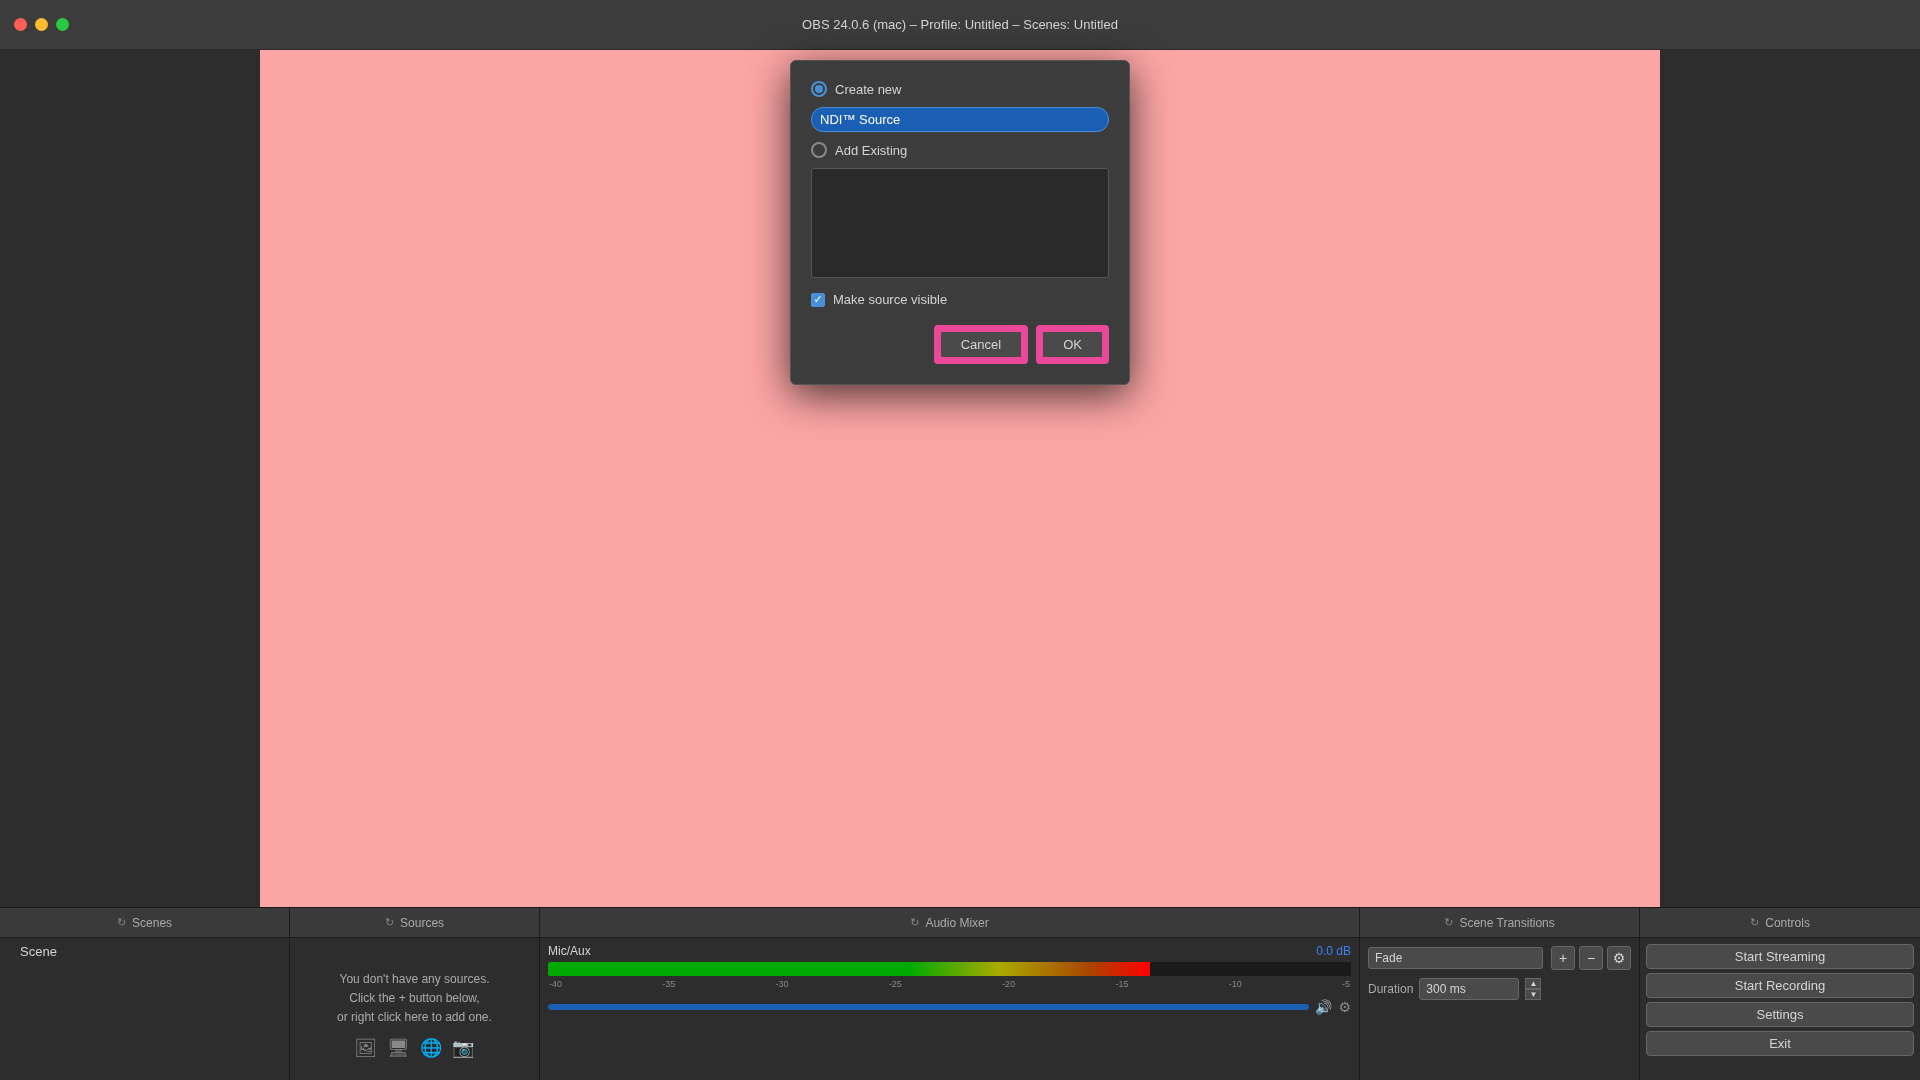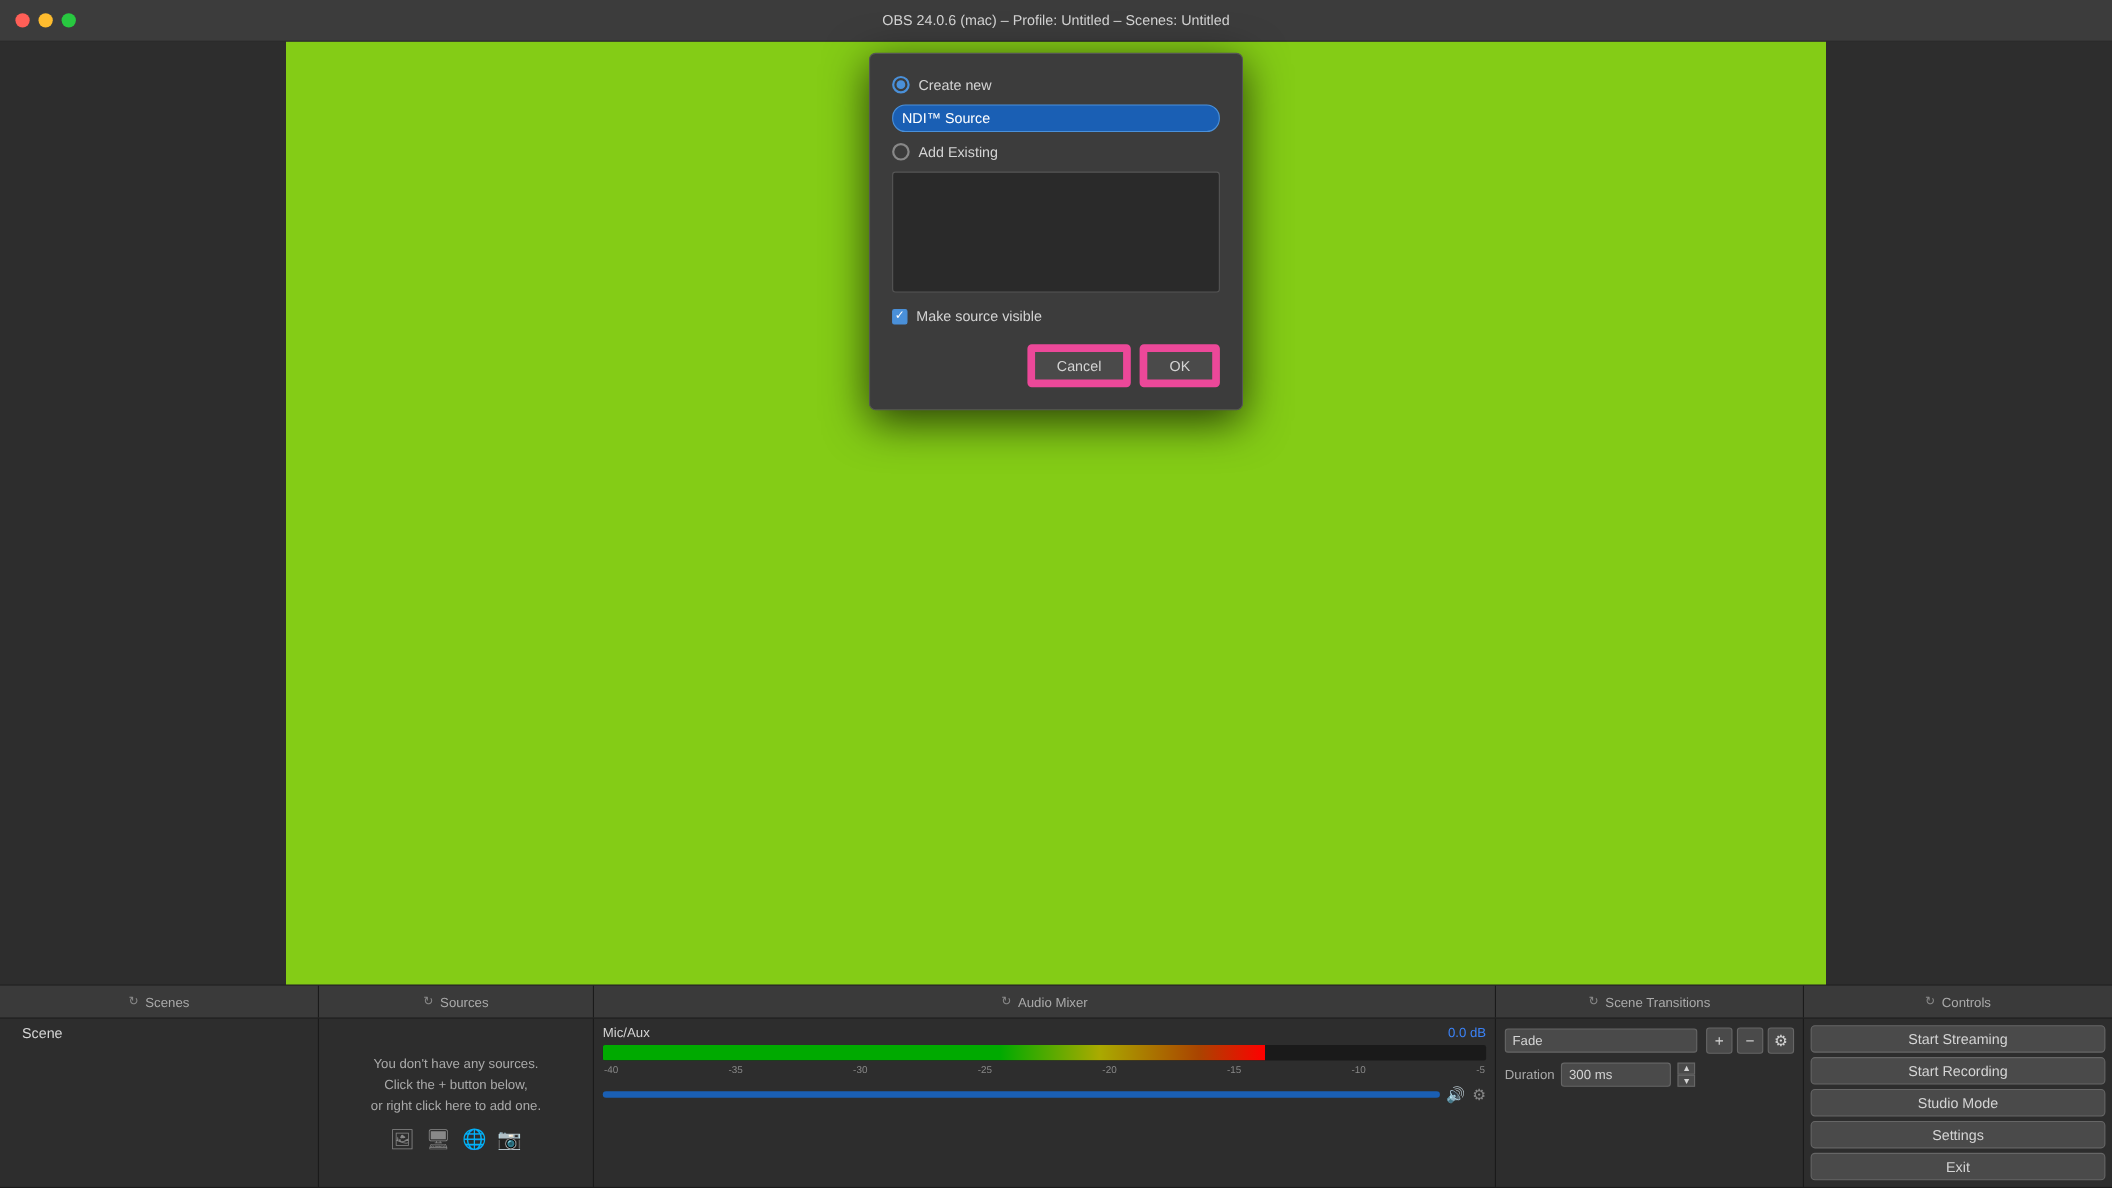--- a/index.html
+++ b/index.html
@@ -8,21 +8,21 @@
       height: 1080px;
       background: #1e1e1e;
       font-family: -apple-system, BlinkMacSystemFont, 'Helvetica Neue', Arial, sans-serif;
       font-size: 13px;
       color: #d4d4d4;
       overflow: hidden;
     }
 
     
     .titlebar {
-      height: 38px;
+      height: 50px;
       background: #3c3c3c;
       display: flex;
       align-items: center;
       justify-content: center;
       position: relative;
       border-bottom: 1px solid #2a2a2a;
     }
     .titlebar-buttons {
       position: absolute;
       left: 14px;
@@ -51,21 +51,21 @@
       background: #2d2d2d;
     }
 
     .preview-left-sidebar {
       width: 260px;
       background: #2d2d2d;
     }
 
     .preview-canvas {
       flex: 1;
-      background: #84cc16;
+      background: #fca5a5;
       position: relative;
     }
 
     .preview-right-sidebar {
       width: 260px;
       background: #2d2d2d;
     }
 
     
     .dialog-overlay {
@@ -581,19 +581,18 @@
         <div class="duration-spinners">
           <button class="spinner-btn">▲</button>
           <button class="spinner-btn">▼</button>
         </div>
       </div>
     </div>
 
     <div class="controls-panel">
       <button class="control-btn">Start Streaming</button>
       <button class="control-btn">Start Recording</button>
-      <button class="control-btn">Studio Mode</button>
       <button class="control-btn">Settings</button>
       <button class="control-btn">Exit</button>
     </div>
   </div>
 
 </div>
 
 </body></html>

